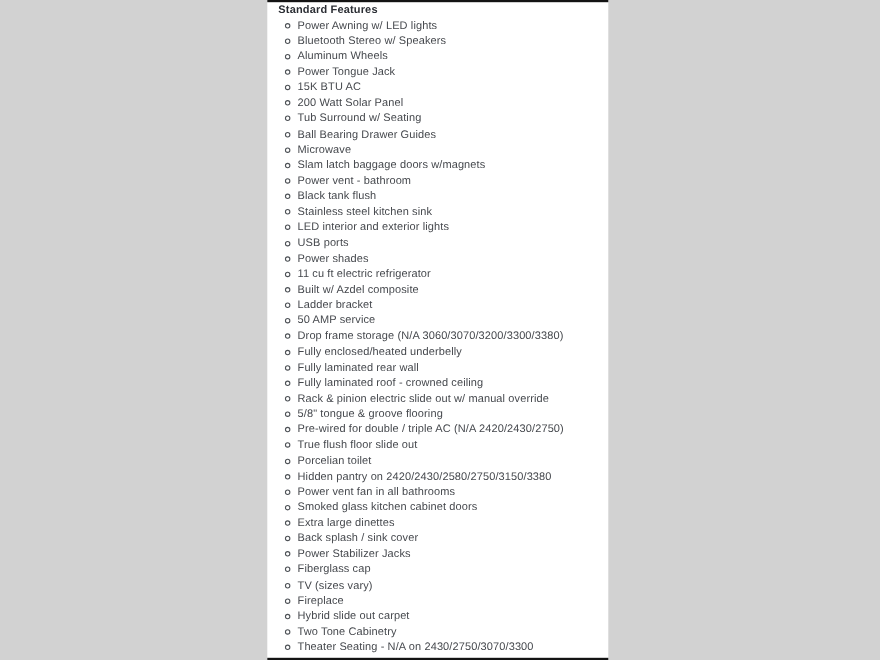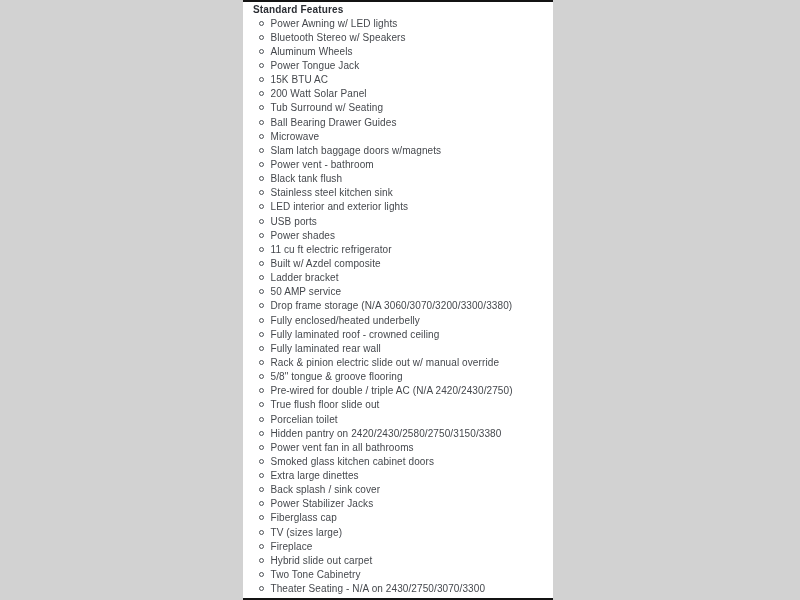--- a/index.html
+++ b/index.html
@@ -151,28 +151,28 @@
       <li>
           <span class="bullet"></span>
           <span>Drop frame storage (N/A 3060/3070/3200/3300/3380)</span>
         </li>
       <li>
           <span class="bullet"></span>
           <span>Fully enclosed/heated underbelly</span>
         </li>
       <li>
           <span class="bullet"></span>
+          <span>Fully laminated rear wall</span>
+        </li>
+      <li>
+          <span class="bullet"></span>
           <span>Fully laminated roof - crowned ceiling</span>
         </li>
       <li>
           <span class="bullet"></span>
-          <span>Fully laminated rear wall</span>
-        </li>
-      <li>
-          <span class="bullet"></span>
           <span>Rack &amp; pinion electric slide out w/ manual override</span>
         </li>
       <li>
           <span class="bullet"></span>
           <span>5/8" tongue &amp; groove flooring</span>
         </li>
       <li>
           <span class="bullet"></span>
           <span>Pre-wired for double / triple AC (N/A 2420/2430/2750)</span>
         </li>
@@ -207,21 +207,21 @@
       <li>
           <span class="bullet"></span>
           <span>Power Stabilizer Jacks</span>
         </li>
       <li>
           <span class="bullet"></span>
           <span>Fiberglass cap</span>
         </li>
       <li>
           <span class="bullet"></span>
-          <span>TV (sizes large)</span>
+          <span>TV (sizes vary)</span>
         </li>
       <li>
           <span class="bullet"></span>
           <span>Fireplace</span>
         </li>
       <li>
           <span class="bullet"></span>
           <span>Hybrid slide out carpet</span>
         </li>
       <li>

